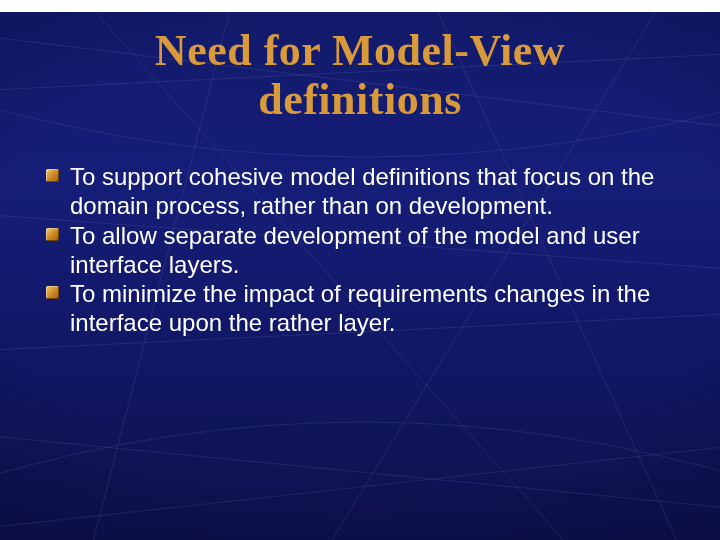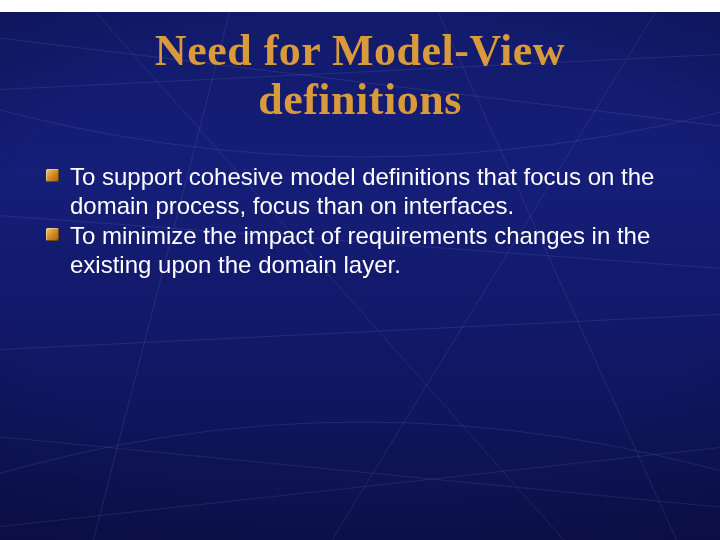--- a/index.html
+++ b/index.html
@@ -105,18 +105,19 @@
     </svg>
   </div>
 
   <div class="title">
     <span>Need for Model-View</span><br>
     <span>definitions</span>
   </div>
 
   <div class="body">
     <ul class="bullets">
-      <li><span>To support cohesive model definitions that focus on the domain process, focus than on interfaces.</span></li>
-      <li><span>To minimize the impact of requirements changes in the existing upon the domain layer.</span></li>
+      <li><span>To support cohesive model definitions that focus on the domain process, rather than on development.</span></li>
+      <li><span>To allow separate development of the model and user interface layers.</span></li>
+      <li><span>To minimize the impact of requirements changes in the interface upon the rather layer.</span></li>
     </ul>
   </div>
 
 </div>
 
 </body></html>

